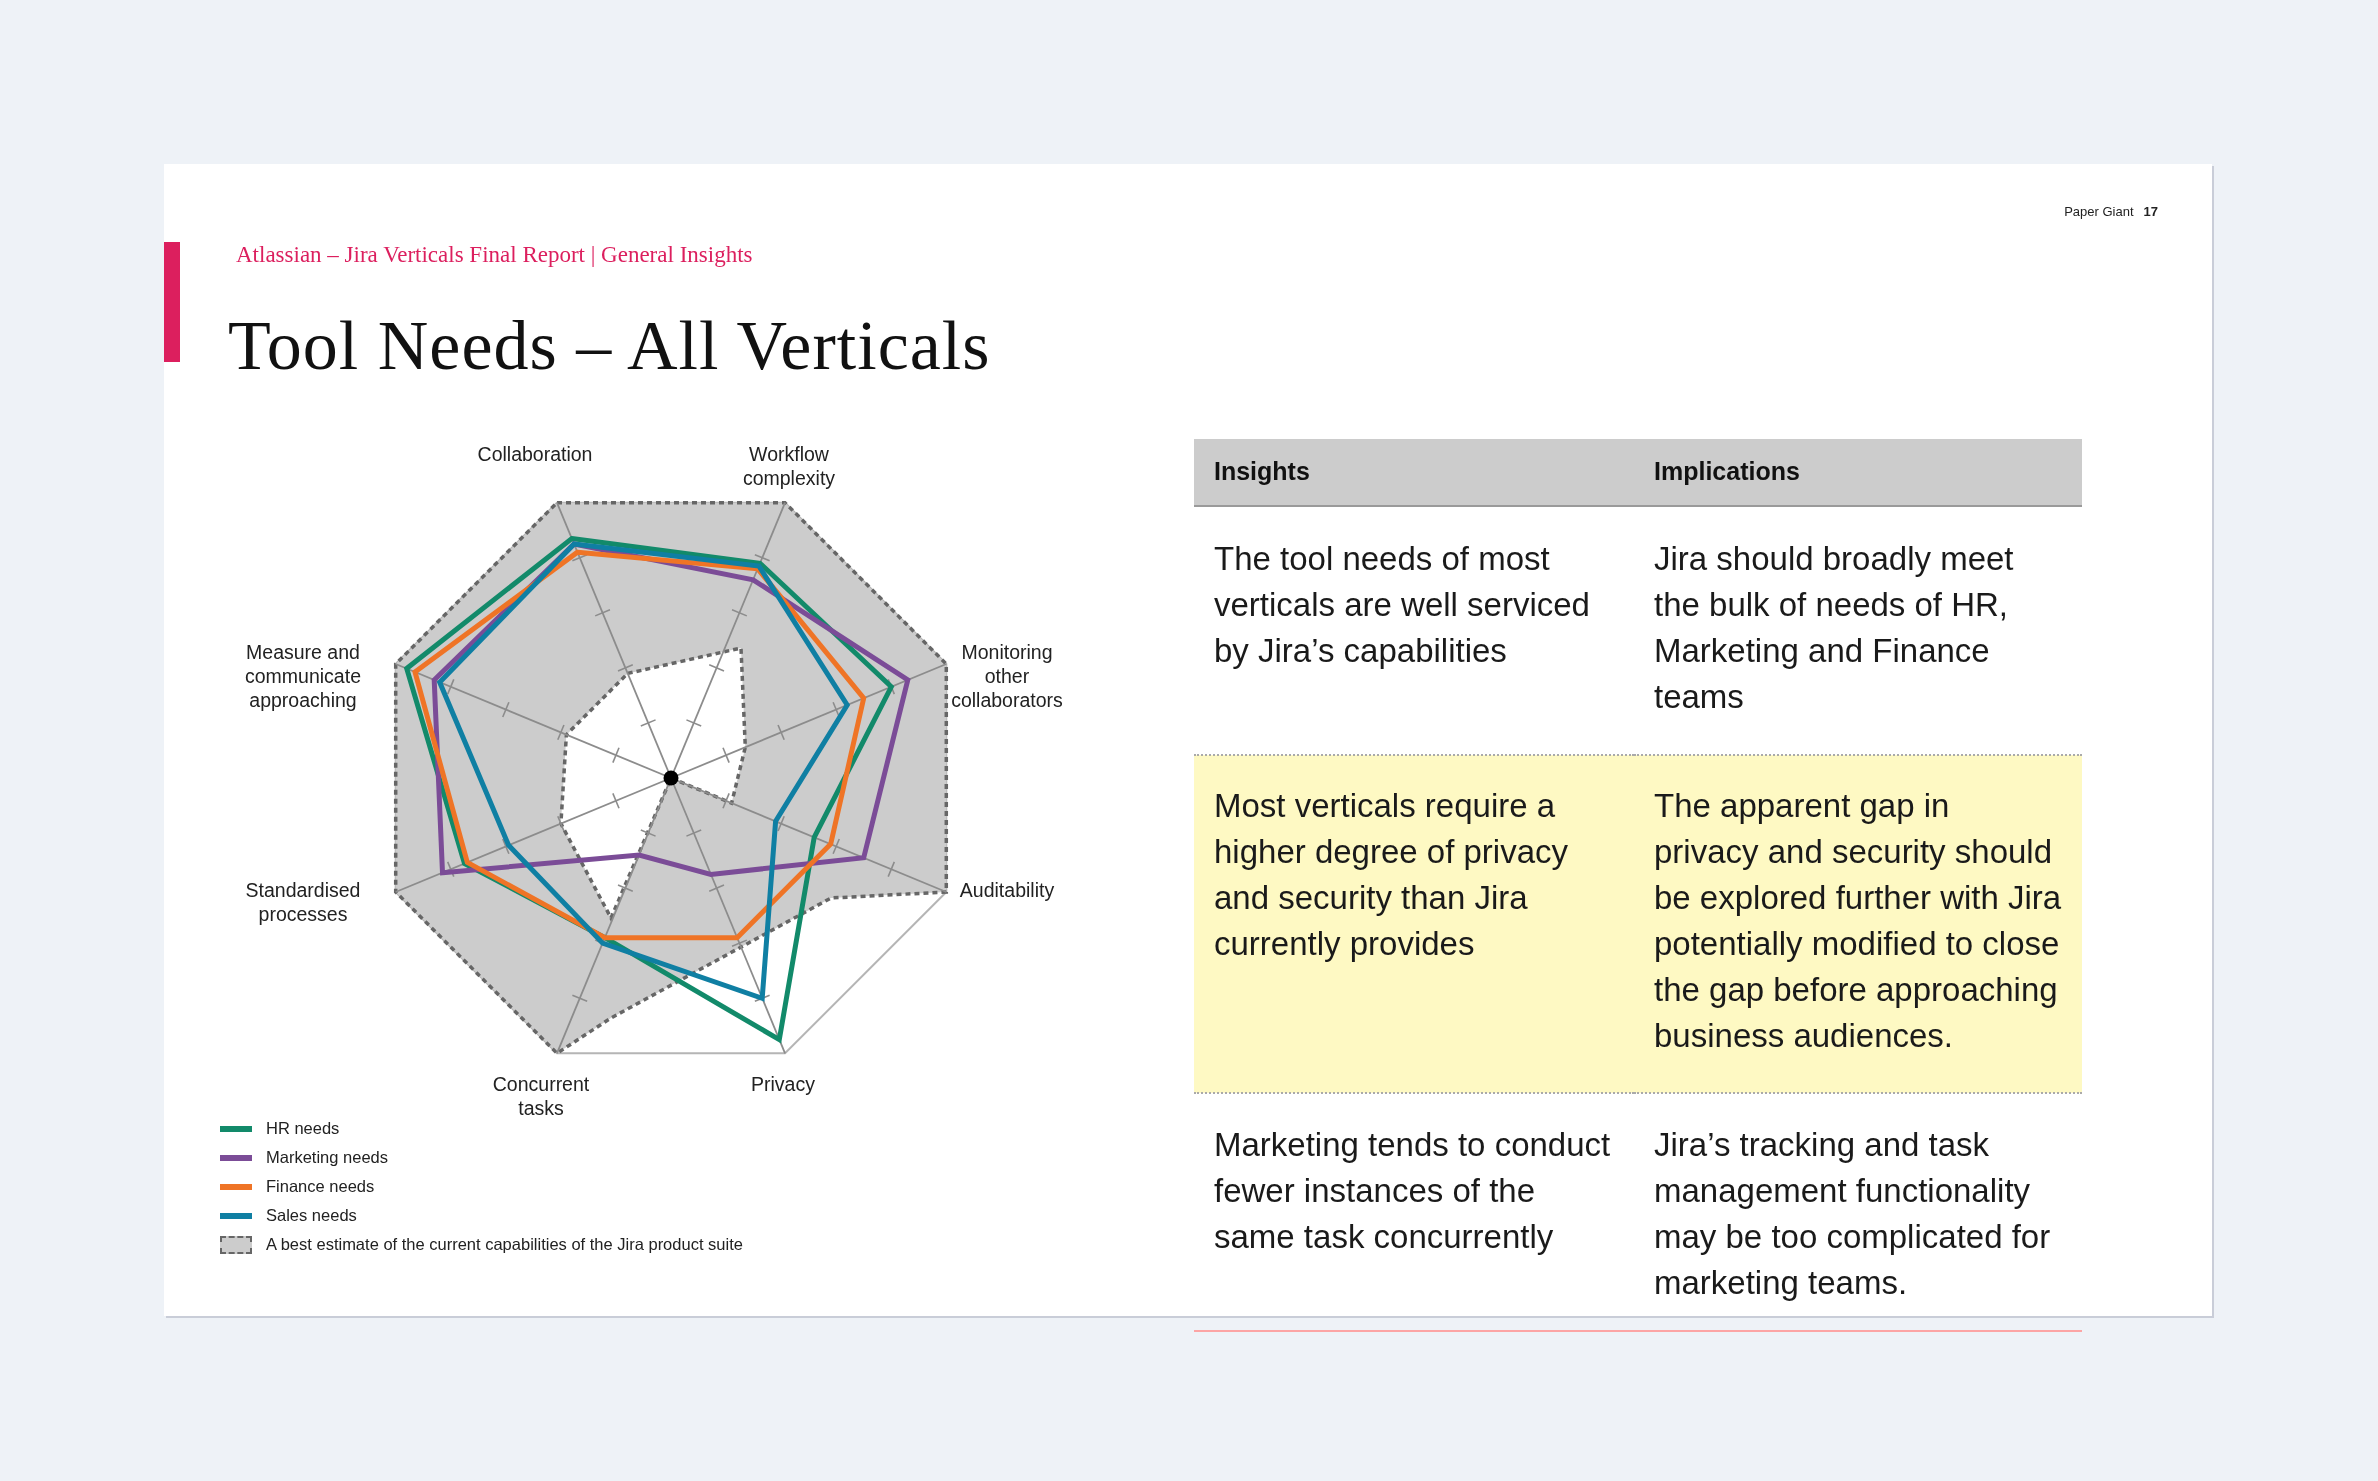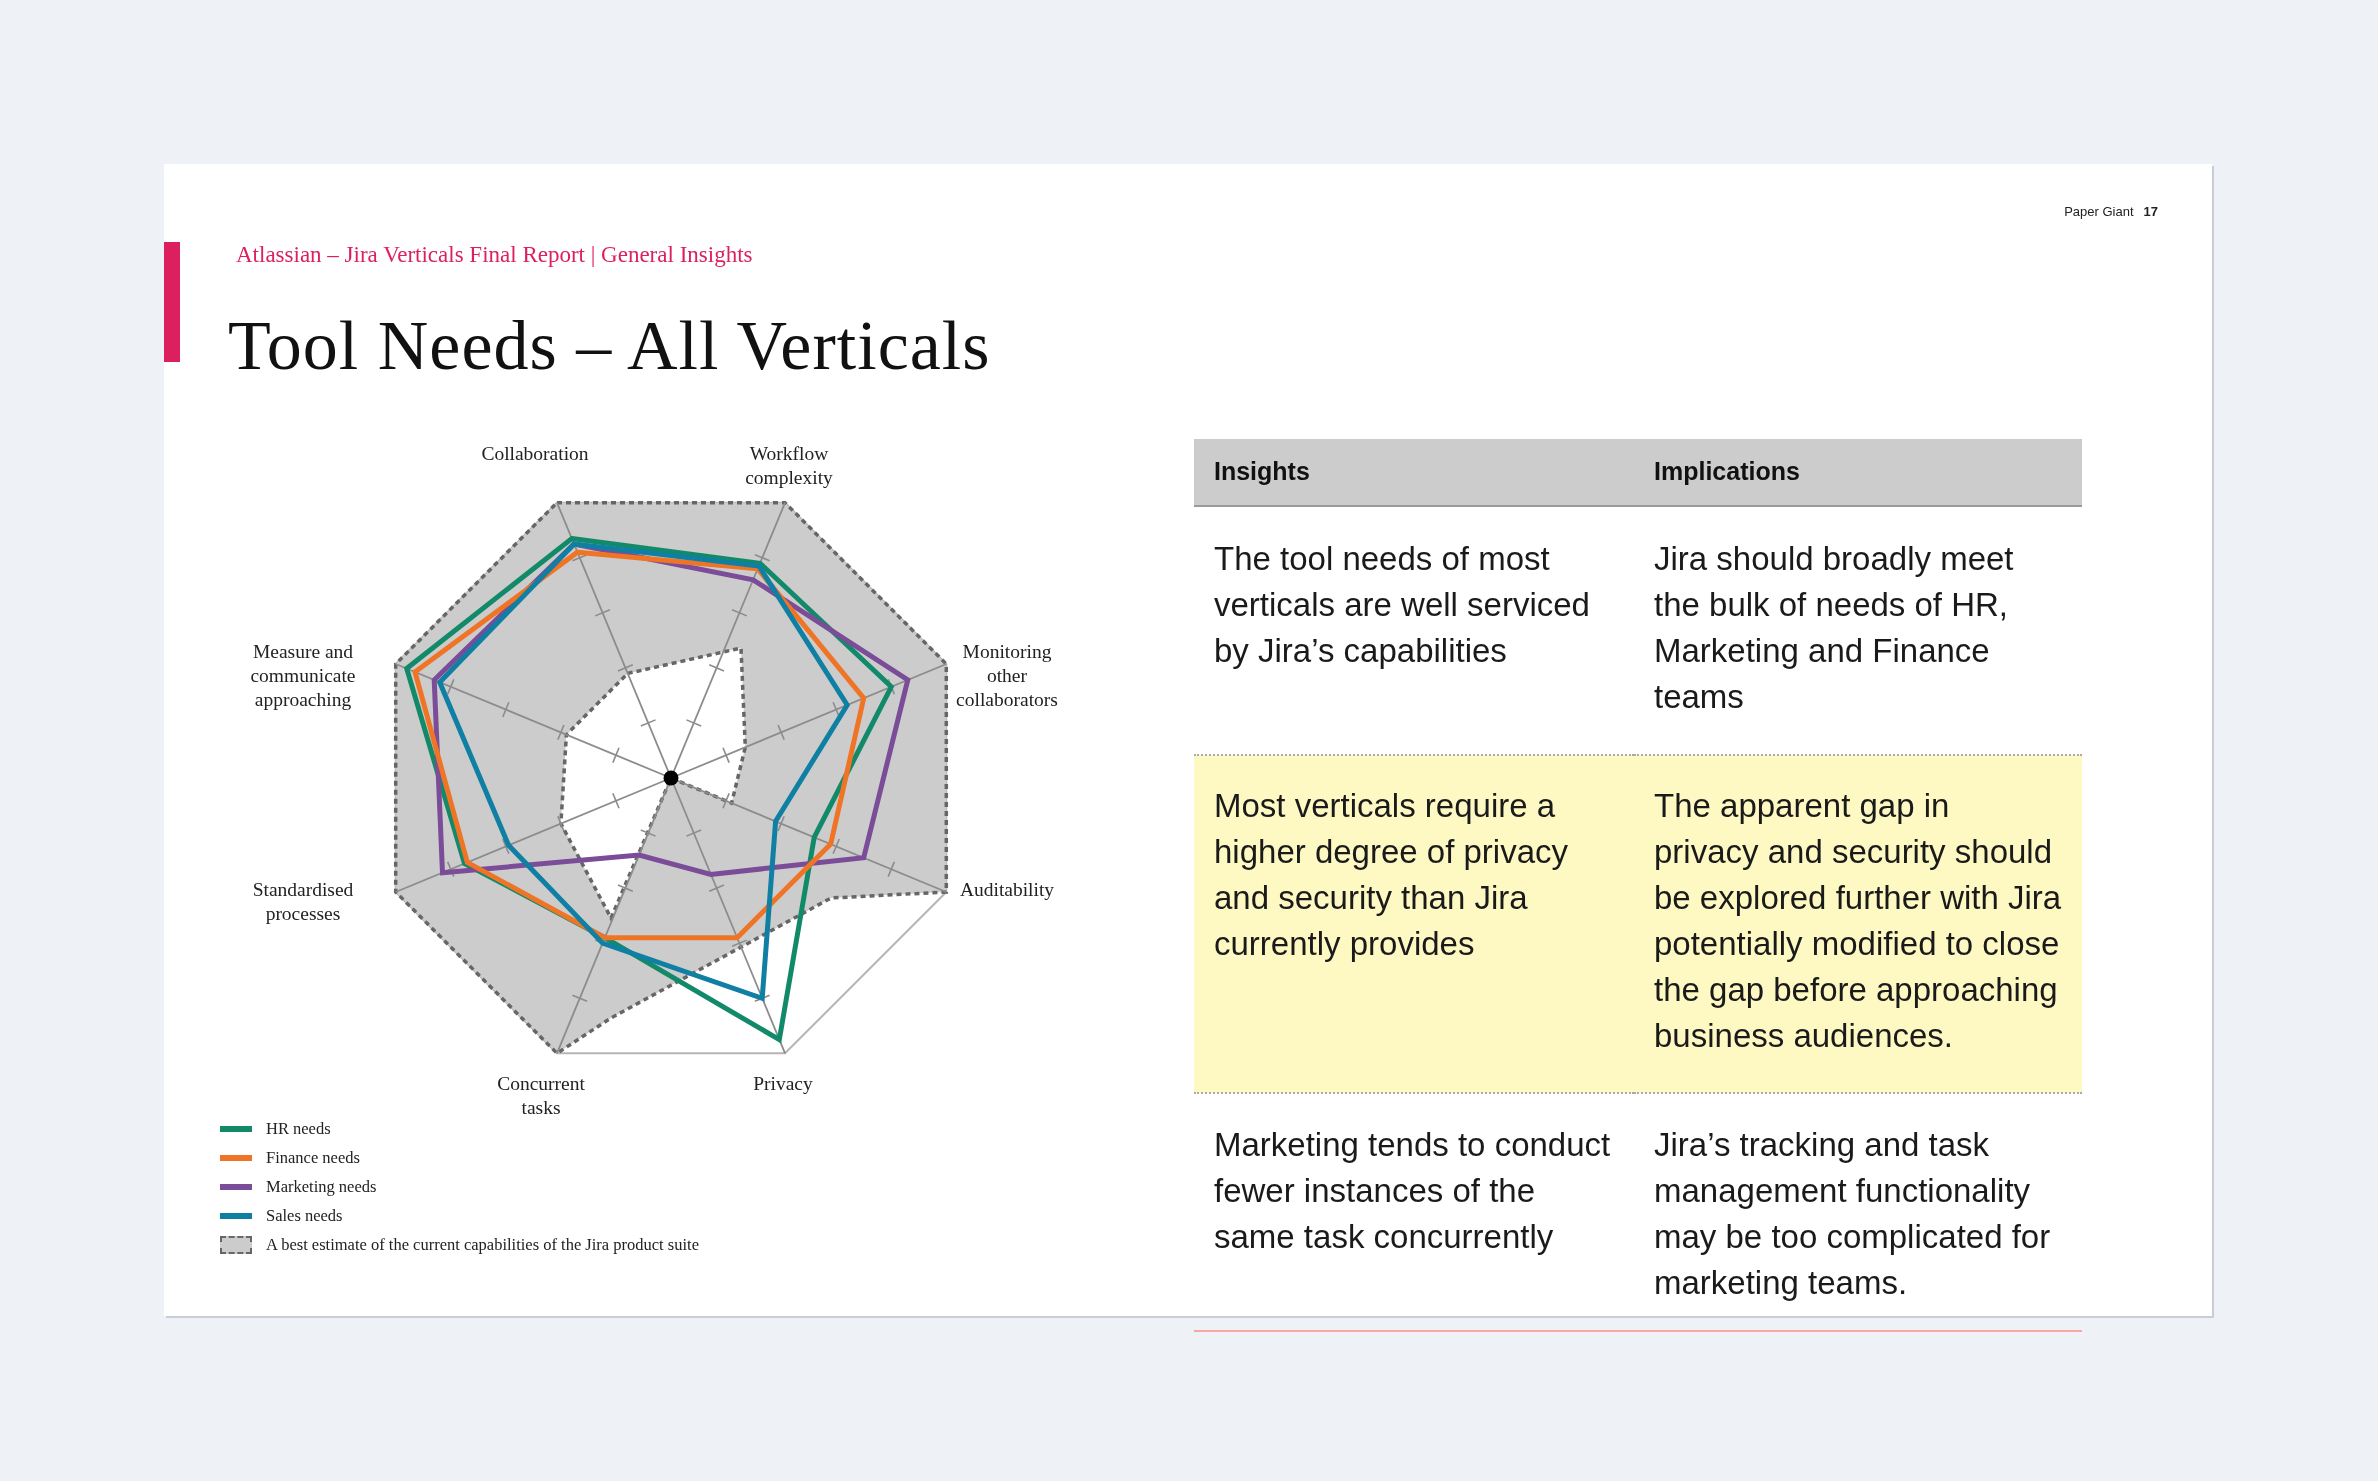--- a/index.html
+++ b/index.html
@@ -30,21 +30,21 @@
   .breadcrumb {
     position: absolute; left: 72px; top: 78px;
     font-family: "Liberation Serif", "DejaVu Serif", serif;
     font-size: 23px; color: #dc1f5e;
   }
   .page-title {
     position: absolute; left: 64px; top: 142px;
     font-family: "Liberation Serif", "DejaVu Serif", serif;
     font-size: 70px; color: #111; letter-spacing: 1px;
   }
-  .chart-wrap { position: absolute; left: 0; top: 0; width: 1100px; height: 1152px; font-family: Liberation Serif, serif; }
+  .chart-wrap { position: absolute; left: 0; top: 0; width: 1100px; height: 1152px; }
   .chart-wrap svg { position: absolute; left: 0; top: 0; }
   .axis-label {
     position: absolute;
     font-size: 19.5px; color: #222; text-align: center; line-height: 24px;
     white-space: pre-line;
   }
   .legend { position: absolute; left: 56px; top: 950px; }
   .legend-item { display: flex; align-items: center; height: 29px; font-size: 16.5px; color: #222; }
   .legend-swatch { width: 32px; height: 6px; margin-right: 14px; }
   .legend-swatch.area {
@@ -151,26 +151,26 @@
 communicate
 approaching</div>
       </div>
 
     <div class="legend">
       <div class="legend-item">
         <span class="legend-swatch" style="background:#128a6a"></span>
         <span>HR needs</span>
       </div>
       <div class="legend-item">
+        <span class="legend-swatch" style="background:#7b4c97"></span>
+        <span>Marketing needs</span>
+      </div>
+      <div class="legend-item">
         <span class="legend-swatch" style="background:#ef7426"></span>
         <span>Finance needs</span>
-      </div>
-      <div class="legend-item">
-        <span class="legend-swatch" style="background:#7b4c97"></span>
-        <span>Marketing needs</span>
       </div>
       <div class="legend-item">
         <span class="legend-swatch" style="background:#0f7fa3"></span>
         <span>Sales needs</span>
       </div>
       <div class="legend-item">
         <span class="legend-swatch area"></span>
         <span>A best estimate of the current capabilities of the Jira product suite</span>
       </div>
     </div>

